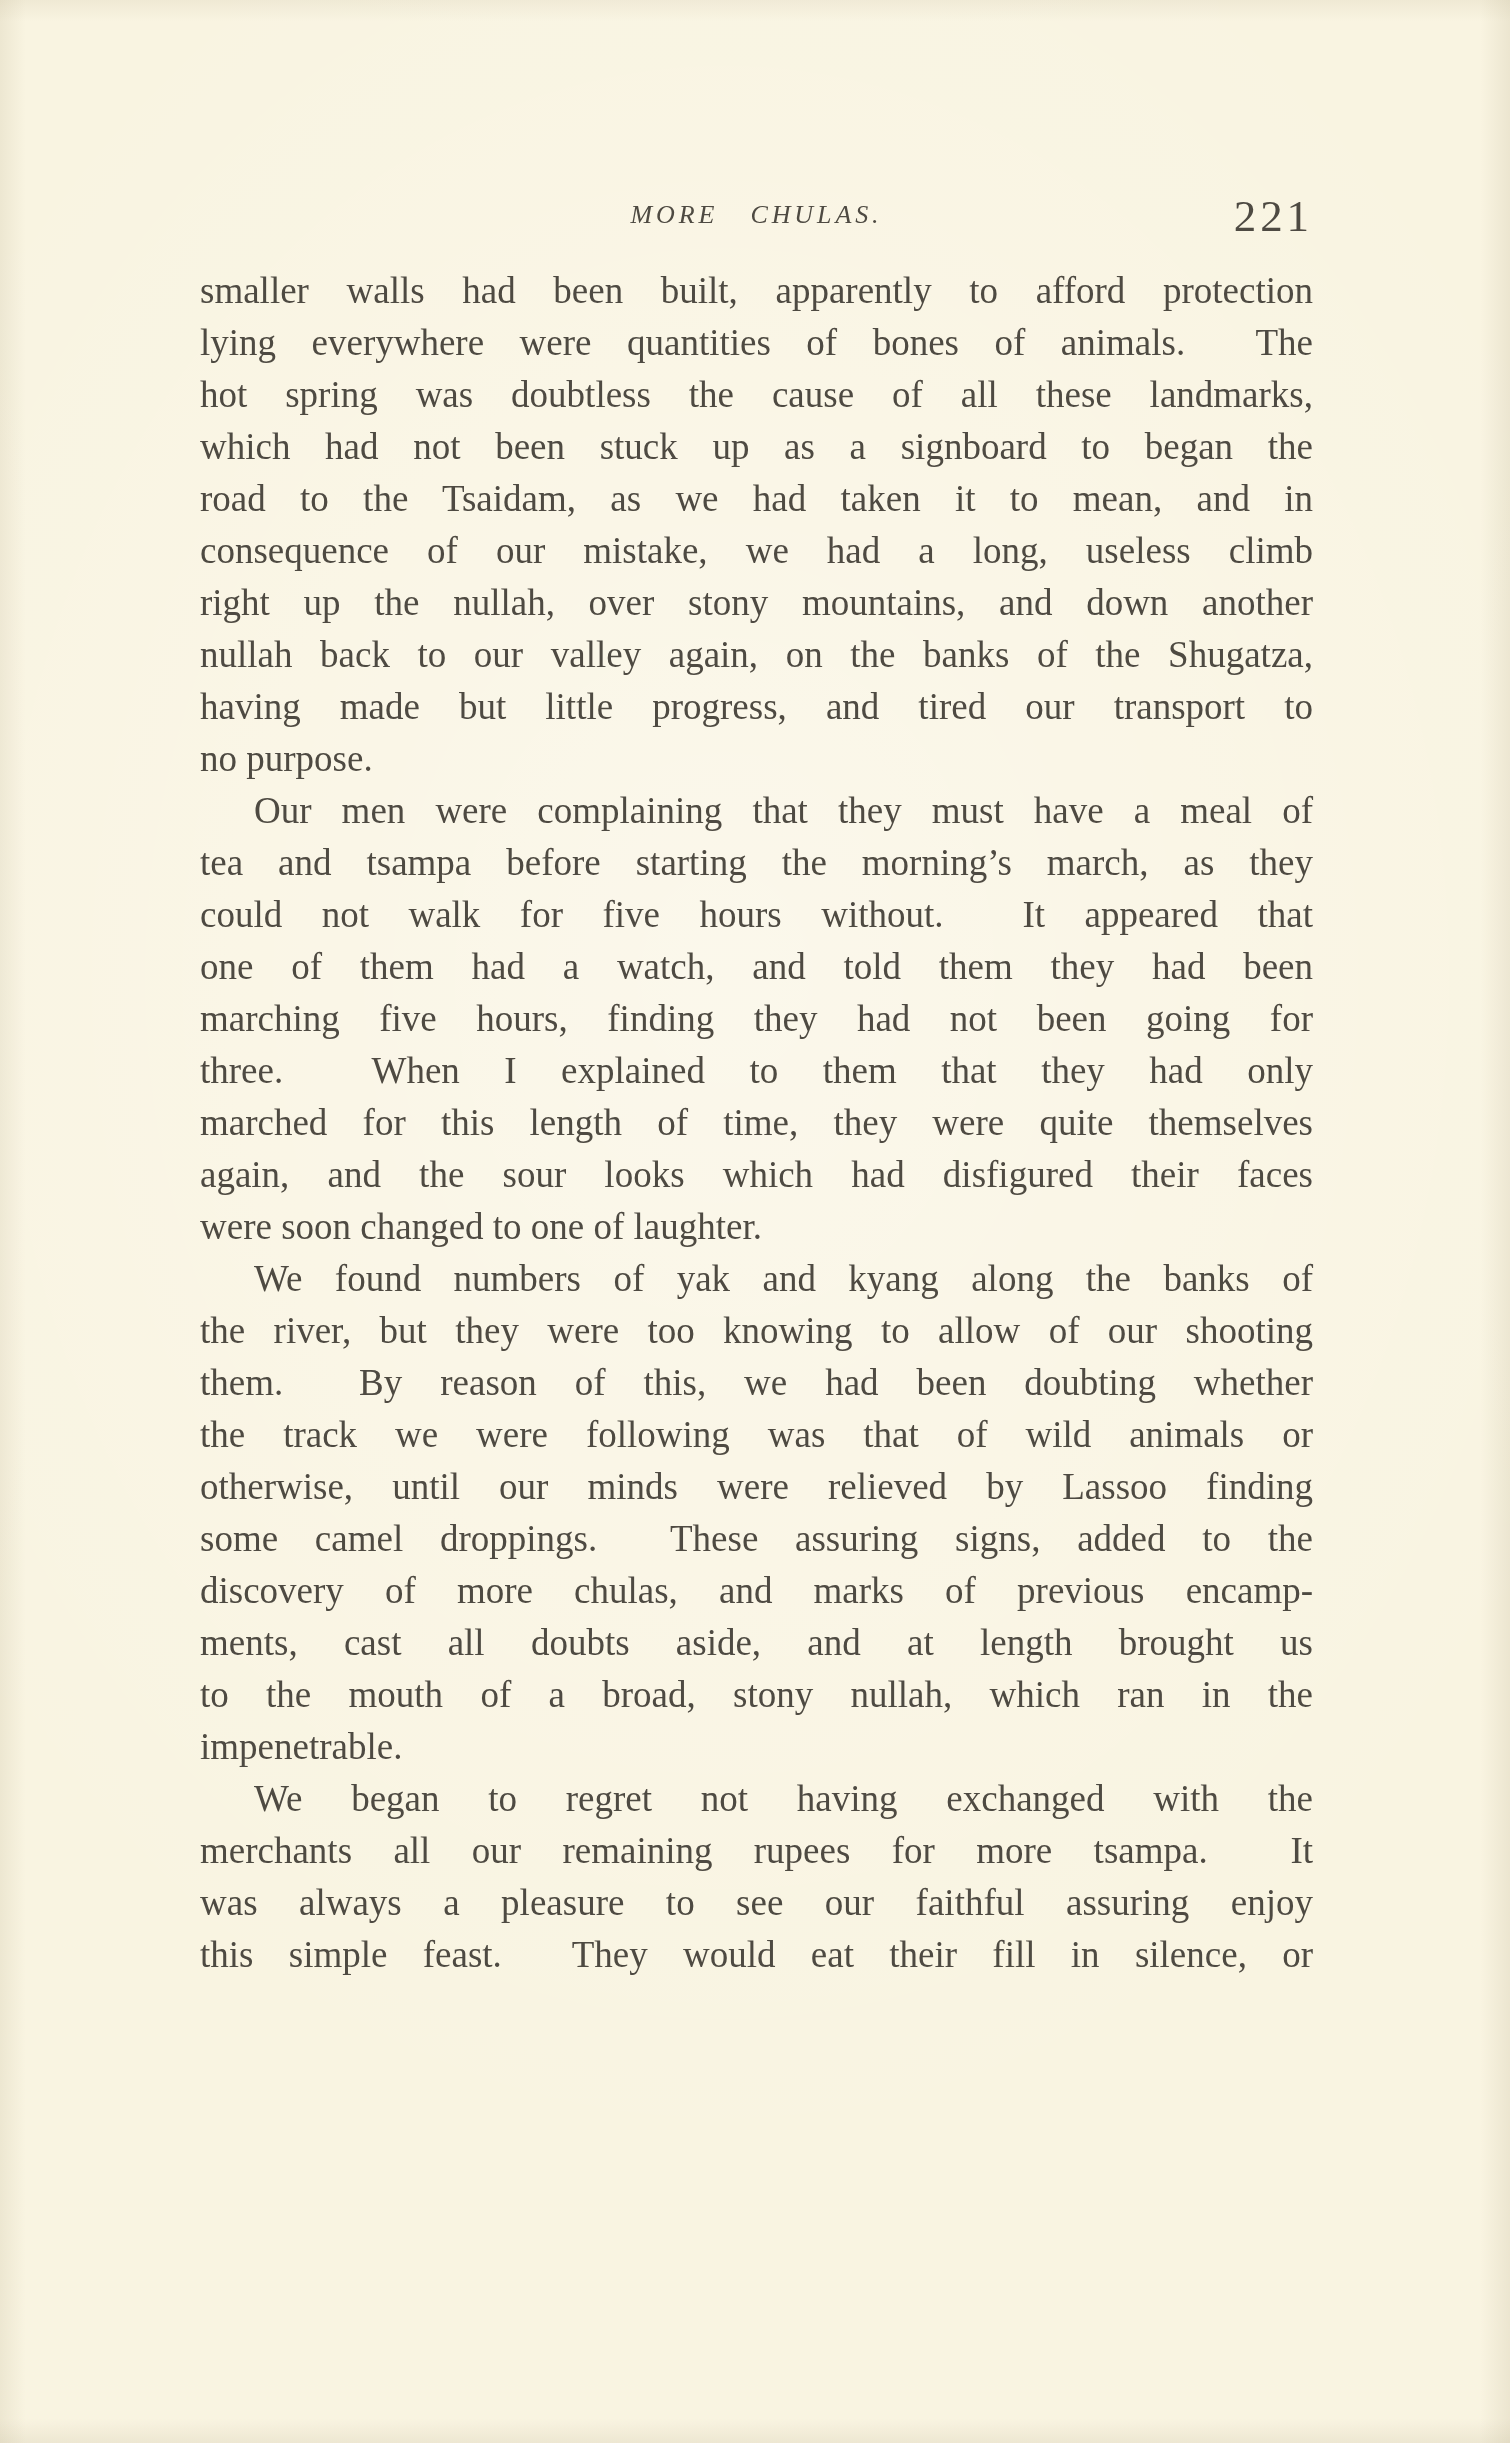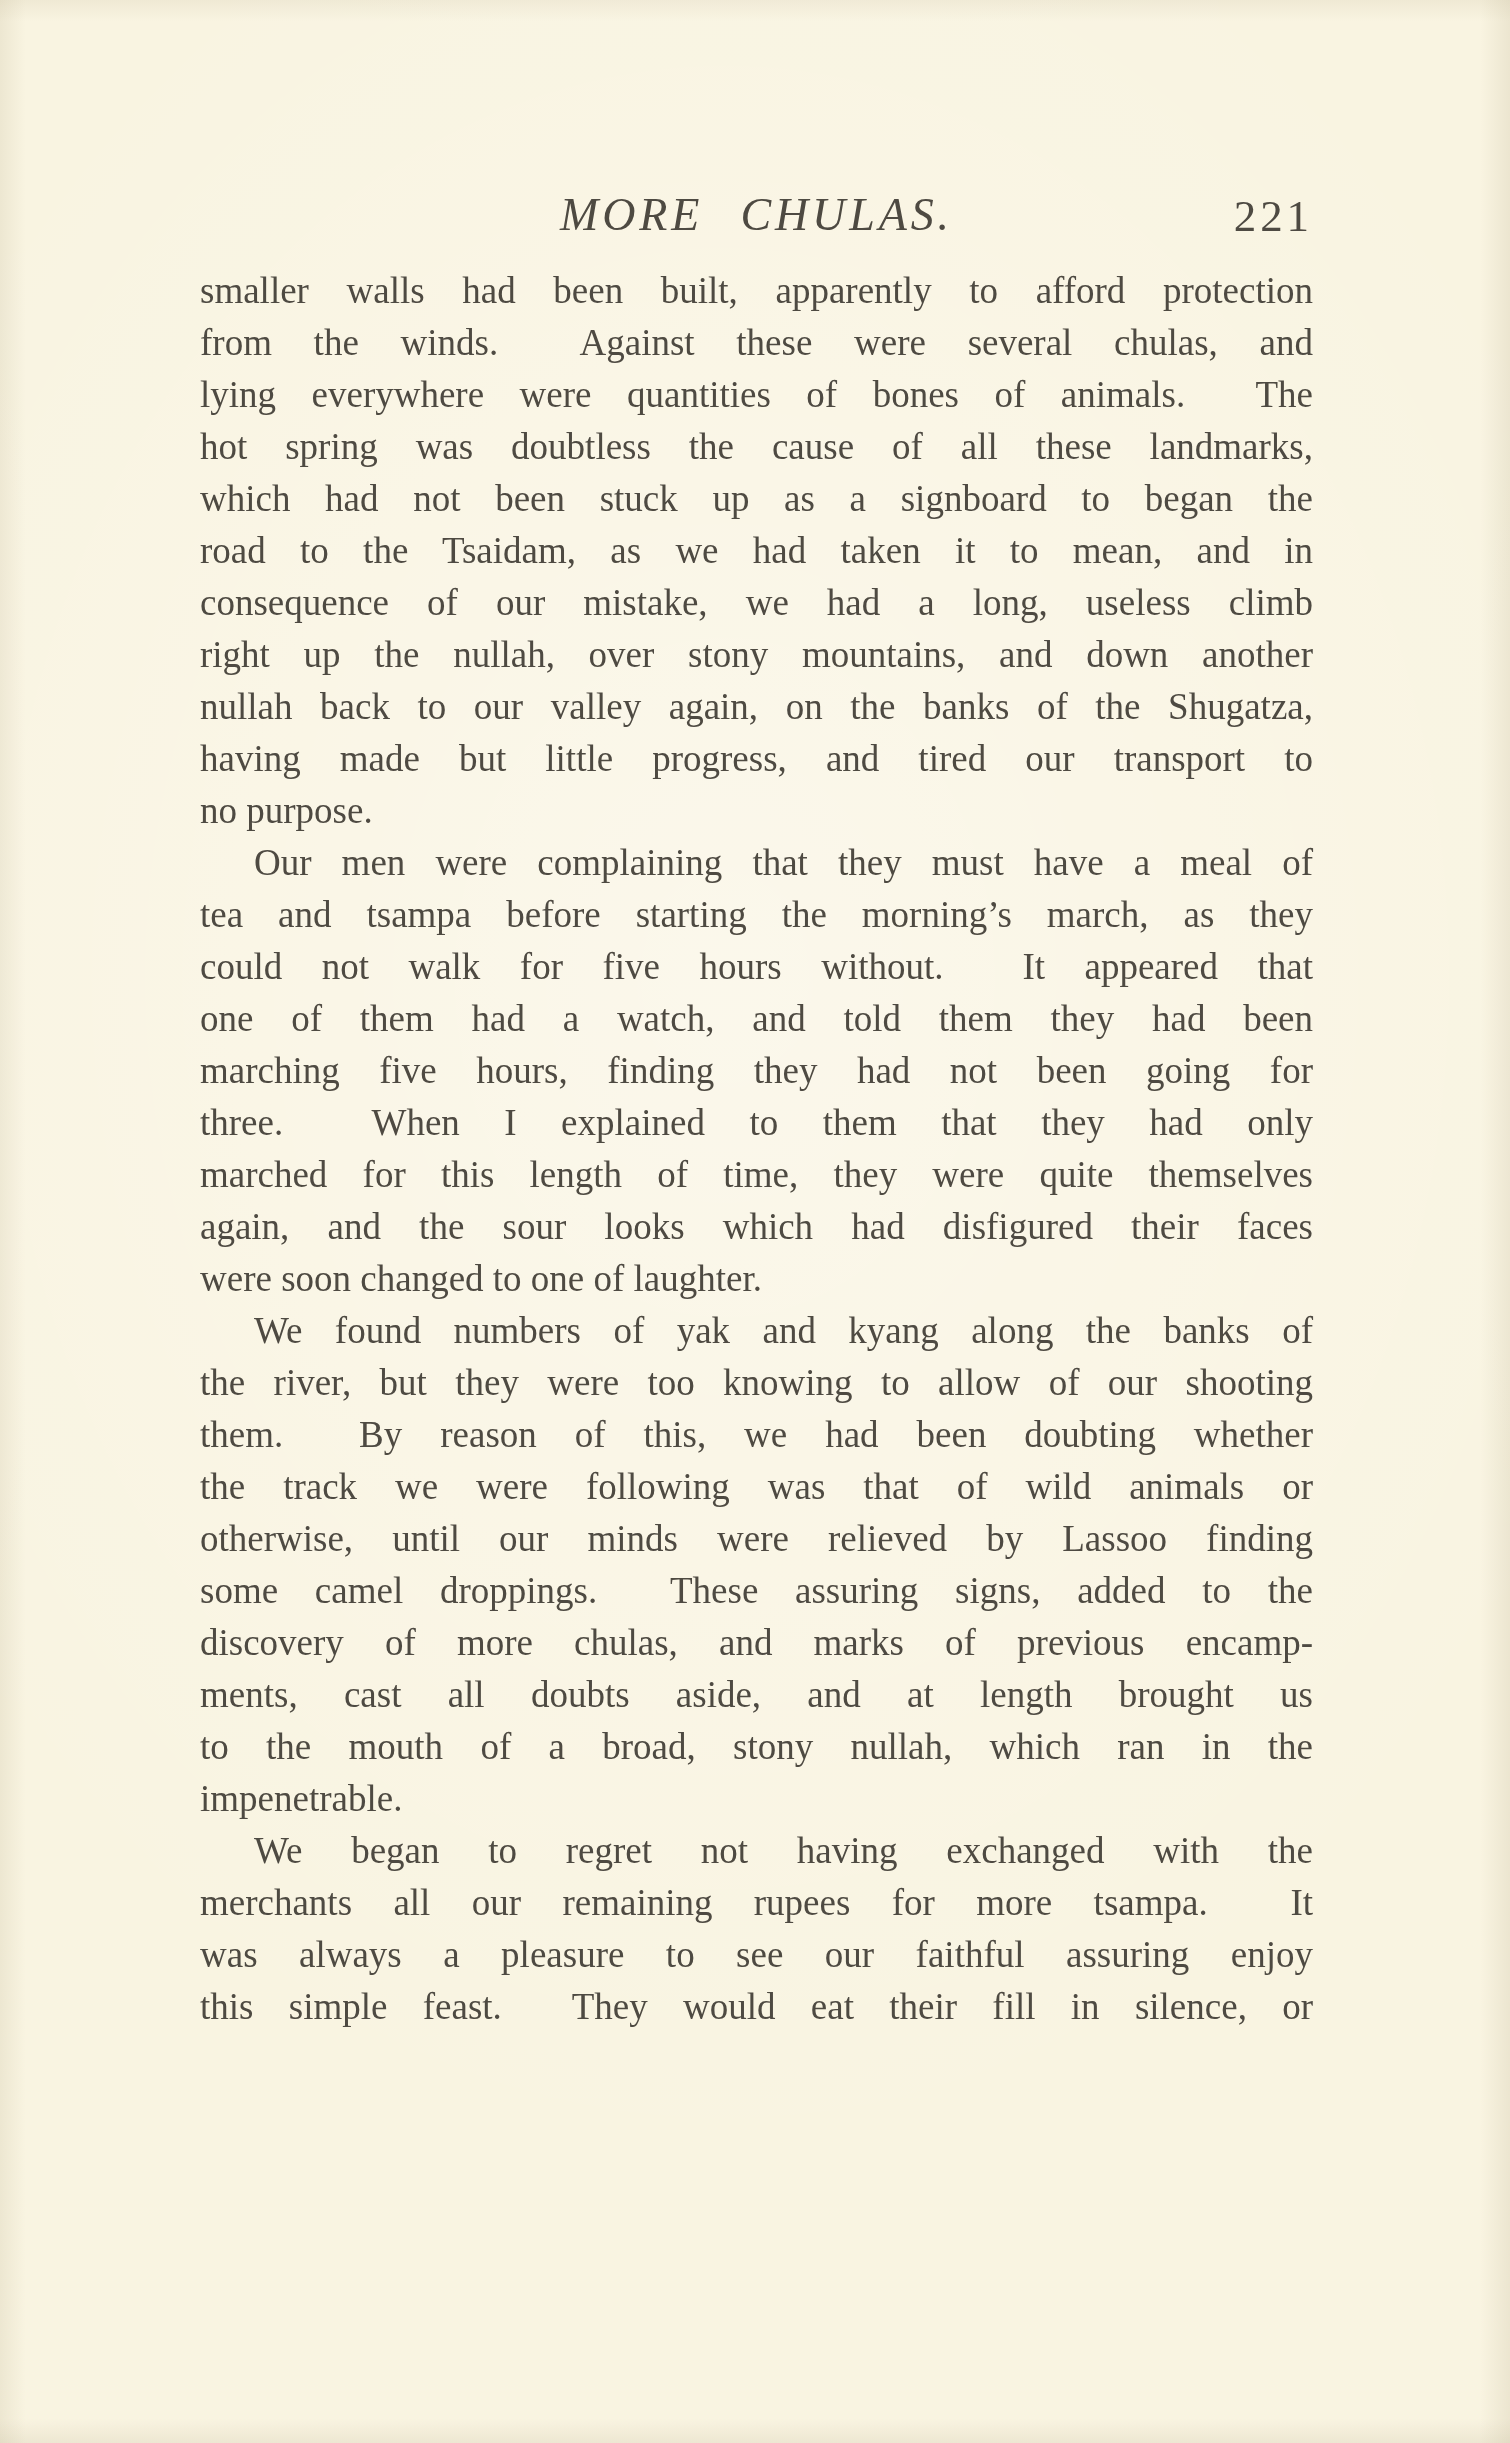--- a/index.html
+++ b/index.html
@@ -25,21 +25,21 @@
   .running-head {
     position: absolute;
     left: 200px;
     top: 189px;
     width: 1113px;
     height: 55px;
   }
   .running-title {
     text-align: center;
     font-style: italic;
-    font-size: 46px;
+    font-size: 26px;
     line-height: 51px;
     letter-spacing: 3.9px;
     word-spacing: 21.7px;
     color: var(--ink, #4e4a42);
   }
   .page-number {
     position: absolute;
     right: 0px;
     top: 5.9px;
     font-size: 45px;
@@ -72,21 +72,20 @@
 </head>
 <body>
 
 <div class="page">
   <header class="running-head">
     <div class="running-title">MORE CHULAS.</div>
     <div class="page-number">221</div>
   </header>
   <main class="page-body">
       <div class="line">smaller walls had been built, apparently to afford protection</div>
-      <div class="line">from the winds.&nbsp; Against these were several chulas, and</div>
       <div class="line">lying everywhere were quantities of bones of animals.&nbsp; The</div>
       <div class="line">hot spring was doubtless the cause of all these landmarks,</div>
       <div class="line">which had not been stuck up as a signboard to began the</div>
       <div class="line">road to the Tsaidam, as we had taken it to mean, and in</div>
       <div class="line">consequence of our mistake, we had a long, useless climb</div>
       <div class="line">right up the nullah, over stony mountains, and down another</div>
       <div class="line">nullah back to our valley again, on the banks of the Shugatza,</div>
       <div class="line">having made but little progress, and tired our transport to</div>
       <div class="line no-j">no purpose.</div>
       <div class="line indent">Our men were complaining that they must have a meal of</div>

